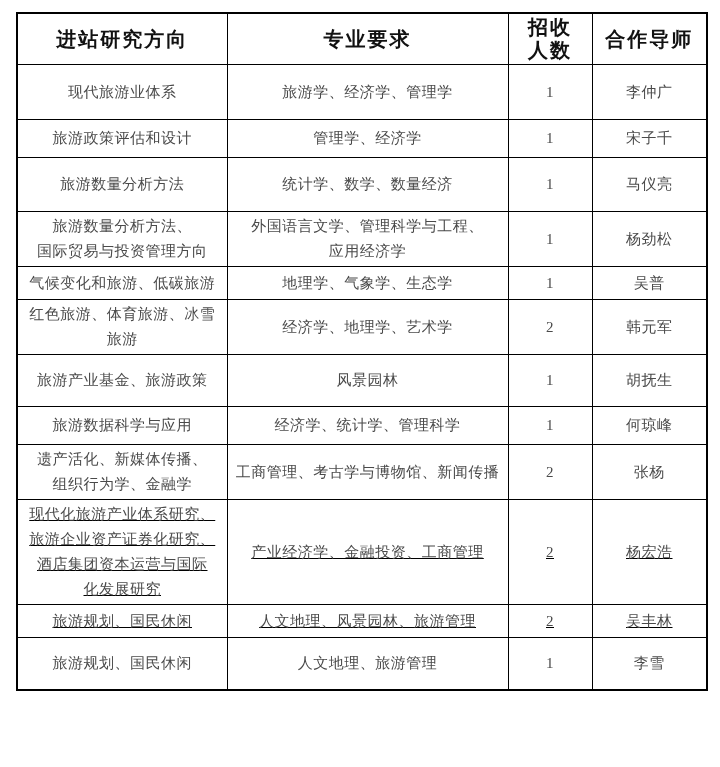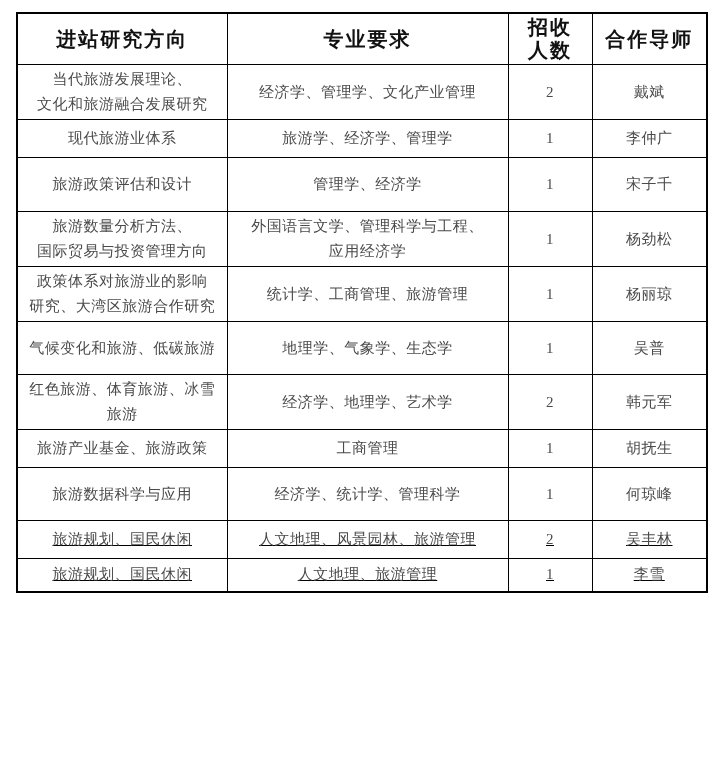--- a/index.html
+++ b/index.html
@@ -78,77 +78,85 @@
       <tr>
         <th>进站研究方向</th>
         <th>专业要求</th>
         <th>招收
 人数</th>
         <th>合作导师</th>
       </tr>
     </thead>
     <tbody>
       <tr>
-        <td>当代旅游发展理论、
-文化和旅游融合发展研究</td>
-        <td>经济学、管理学、文化产业管理</td>
-        <td>2</td>
-        <td>戴斌</td>
-      </tr>
-      <tr>
         <td>现代旅游业体系</td>
         <td>旅游学、经济学、管理学</td>
         <td>1</td>
         <td>李仲广</td>
       </tr>
       <tr>
         <td>旅游政策评估和设计</td>
         <td>管理学、经济学</td>
         <td>1</td>
         <td>宋子千</td>
       </tr>
       <tr>
+        <td>旅游数量分析方法</td>
+        <td>统计学、数学、数量经济</td>
+        <td>1</td>
+        <td>马仪亮</td>
+      </tr>
+      <tr>
         <td>旅游数量分析方法、
 国际贸易与投资管理方向</td>
         <td>外国语言文学、管理科学与工程、
 应用经济学</td>
         <td>1</td>
         <td>杨劲松</td>
-      </tr>
-      <tr>
-        <td>政策体系对旅游业的影响
-研究、大湾区旅游合作研究</td>
-        <td>统计学、工商管理、旅游管理</td>
-        <td>1</td>
-        <td>杨丽琼</td>
       </tr>
       <tr>
         <td>气候变化和旅游、低碳旅游</td>
         <td>地理学、气象学、生态学</td>
         <td>1</td>
         <td>吴普</td>
       </tr>
       <tr>
         <td>红色旅游、体育旅游、冰雪
 旅游</td>
         <td>经济学、地理学、艺术学</td>
         <td>2</td>
         <td>韩元军</td>
       </tr>
       <tr>
         <td>旅游产业基金、旅游政策</td>
-        <td>工商管理</td>
+        <td>风景园林</td>
         <td>1</td>
         <td>胡抚生</td>
       </tr>
       <tr>
         <td>旅游数据科学与应用</td>
         <td>经济学、统计学、管理科学</td>
         <td>1</td>
         <td>何琼峰</td>
+      </tr>
+      <tr>
+        <td>遗产活化、新媒体传播、
+组织行为学、金融学</td>
+        <td>工商管理、考古学与博物馆、新闻传播</td>
+        <td>2</td>
+        <td>张杨</td>
+      </tr>
+      <tr>
+        <td>现代化旅游产业体系研究、
+旅游企业资产证券化研究、
+酒店集团资本运营与国际
+化发展研究</td>
+        <td>产业经济学、金融投资、工商管理</td>
+        <td>2</td>
+        <td>杨宏浩</td>
       </tr>
       <tr>
         <td>旅游规划、国民休闲</td>
         <td>人文地理、风景园林、旅游管理</td>
         <td>2</td>
         <td>吴丰林</td>
       </tr>
       <tr>
         <td>旅游规划、国民休闲</td>
         <td>人文地理、旅游管理</td>

